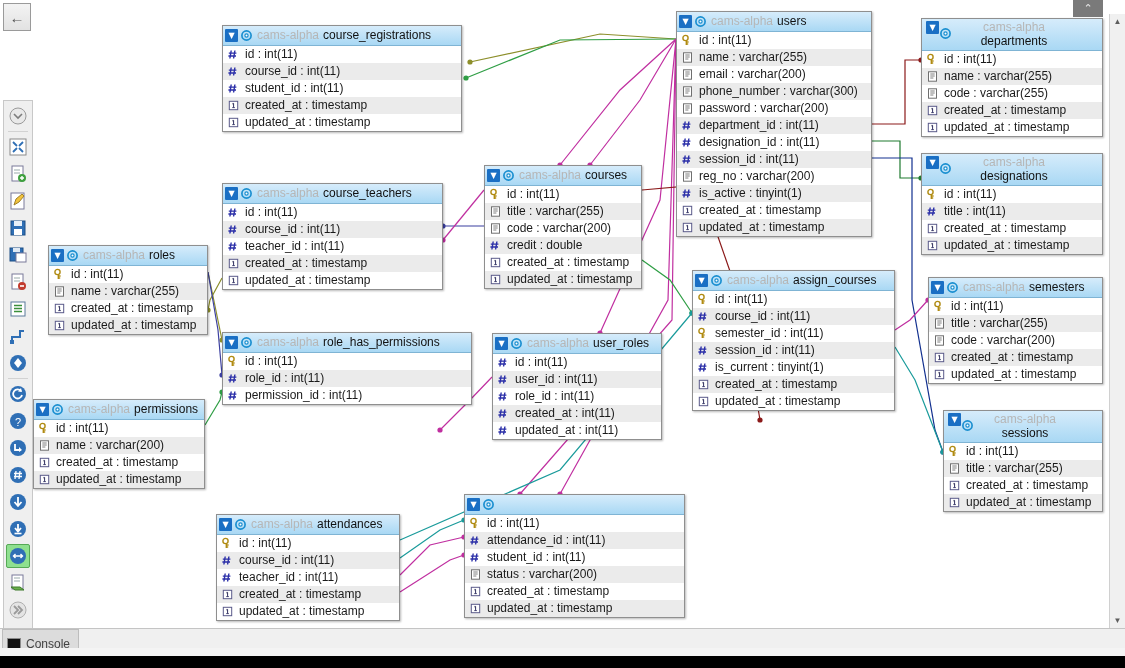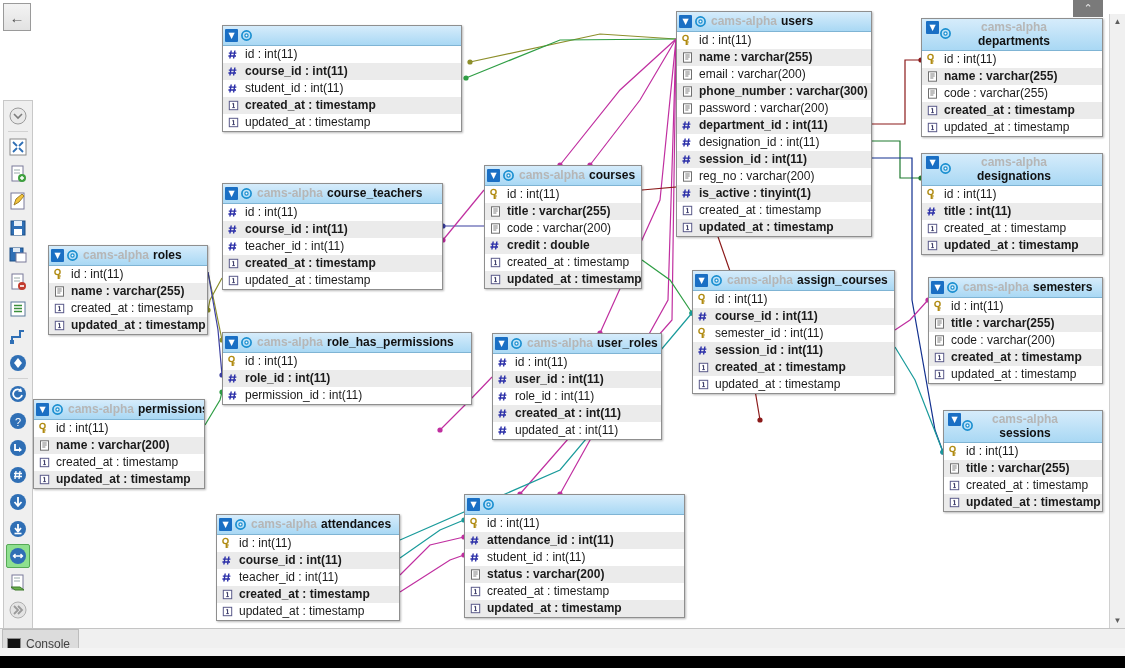--- a/index.html
+++ b/index.html
@@ -69,33 +69,33 @@
     height:30px;line-height:14px;display:block;padding:1px 4px 0 0;text-align:center;
   }
   .tri{
     width:13px;height:13px;flex:0 0 13px;margin:0 2px 0 2px;
     background:#1a6fc4;color:#fff;font-size:8px;line-height:13px;text-align:center;
     border-radius:1px;font-family:"DejaVu Sans",sans-serif;
   }
   .hdr.two-line .tri{position:absolute;left:2px;top:2px;}
   .gear{width:13px;height:13px;flex:0 0 13px;margin-right:4px;}
   .hdr.two-line .gear{position:absolute;left:17px;top:8px;}
-  .schema{color:#b6b6b6;font-weight:bold;margin-right:4px;}
-  .tname{color:#111;font-weight:bold;}
+  .schema{color:#b6b6b6;font-weight:normal;margin-right:4px;}
+  .tname{color:#111;font-weight:normal;}
   .hdr.two-line .ttxt{display:block;text-align:center;padding-left:8px;}
   .hdr.two-line .schema{display:block;margin:0;line-height:14px;}
   .hdr.two-line .tname{display:block;line-height:14px;}
 
   .col{
     height:17px;line-height:17px;
     display:flex;align-items:center;
     padding-left:4px;white-space:nowrap;overflow:hidden;
     background:#ffffff;
   }
-  .col.alt{background:#ebebeb;font-weight:bold;}
+  .col.alt{background:#ebebeb;}
   .ci{width:13px;height:13px;flex:0 0 13px;margin-right:5px;}
   .cname{color:#1a1a1a;}
 
   
   .ci svg{display:block}
 
   
   .console-bar{
     position:absolute;left:0;top:628px;width:1125px;height:20px;
     background:#f0f0f0;border-top:1px solid #c4c4c4;box-sizing:border-box;
@@ -196,20 +196,21 @@
           <circle cx="692" cy="313" r="2.6" fill="#1a9b9b"></circle>
         </svg>
       <div id="tables-layer">
           <div class="tbl" style="left: 222px; top: 25px; width: 240px;">
             <div class="hdr">
               <span class="tri">▼</span>
               <span class="gear"><svg width="13" height="13" viewBox="0 0 13 13">
                   <circle cx="6.5" cy="6.5" r="4.6" fill="none" stroke="#1a8fd0" stroke-width="1.7"></circle>
                   <circle cx="6.5" cy="6.5" r="1.6" fill="#fff" stroke="#1a8fd0" stroke-width="1.2"></circle>
                 </svg></span>
+              <span class="ttxt"><span class="schema">cams-alpha</span><span class="tname">course_registrations</span></span>
             </div>
             <div class="col">
               <span class="ci">
                 <svg width="13" height="13" viewBox="0 0 13 13">
                   <path d="M4.2 2.5 L2.9 10.5 M7.9 2.5 L6.6 10.5 M1.8 5.1 L9.4 5.1 M1.4 8 L9 8" stroke="#2b2fa8" stroke-width="1.4" fill="none"></path>
                 </svg>
               </span>
               <span class="cname">id : int(11)</span>
             </div>
             <div class="col alt">
@@ -672,20 +673,28 @@
               </span>
               <span class="cname">semester_id : int(11)</span>
             </div>
             <div class="col alt">
               <span class="ci">
                 <svg width="13" height="13" viewBox="0 0 13 13">
                   <path d="M4.2 2.5 L2.9 10.5 M7.9 2.5 L6.6 10.5 M1.8 5.1 L9.4 5.1 M1.4 8 L9 8" stroke="#2b2fa8" stroke-width="1.4" fill="none"></path>
                 </svg>
               </span>
               <span class="cname">session_id : int(11)</span>
+            </div>
+            <div class="col">
+              <span class="ci">
+                <svg width="13" height="13" viewBox="0 0 13 13">
+                  <path d="M4.2 2.5 L2.9 10.5 M7.9 2.5 L6.6 10.5 M1.8 5.1 L9.4 5.1 M1.4 8 L9 8" stroke="#2b2fa8" stroke-width="1.4" fill="none"></path>
+                </svg>
+              </span>
+              <span class="cname">is_current : tinyint(1)</span>
             </div>
             <div class="col alt">
               <span class="ci">
                 <svg width="13" height="13" viewBox="0 0 13 13">
                   <rect x="2.3" y="2.3" width="8.4" height="8.4" fill="#fff" stroke="#5a5a8a" stroke-width="1"></rect>
                   <path d="M5.6 4.4 L6.6 4.4 L6.6 8.6 M5.3 8.6 L7.8 8.6" stroke="#3a3a6a" stroke-width="1"></path>
                 </svg>
               </span>
               <span class="cname">created_at : timestamp</span>
             </div>

